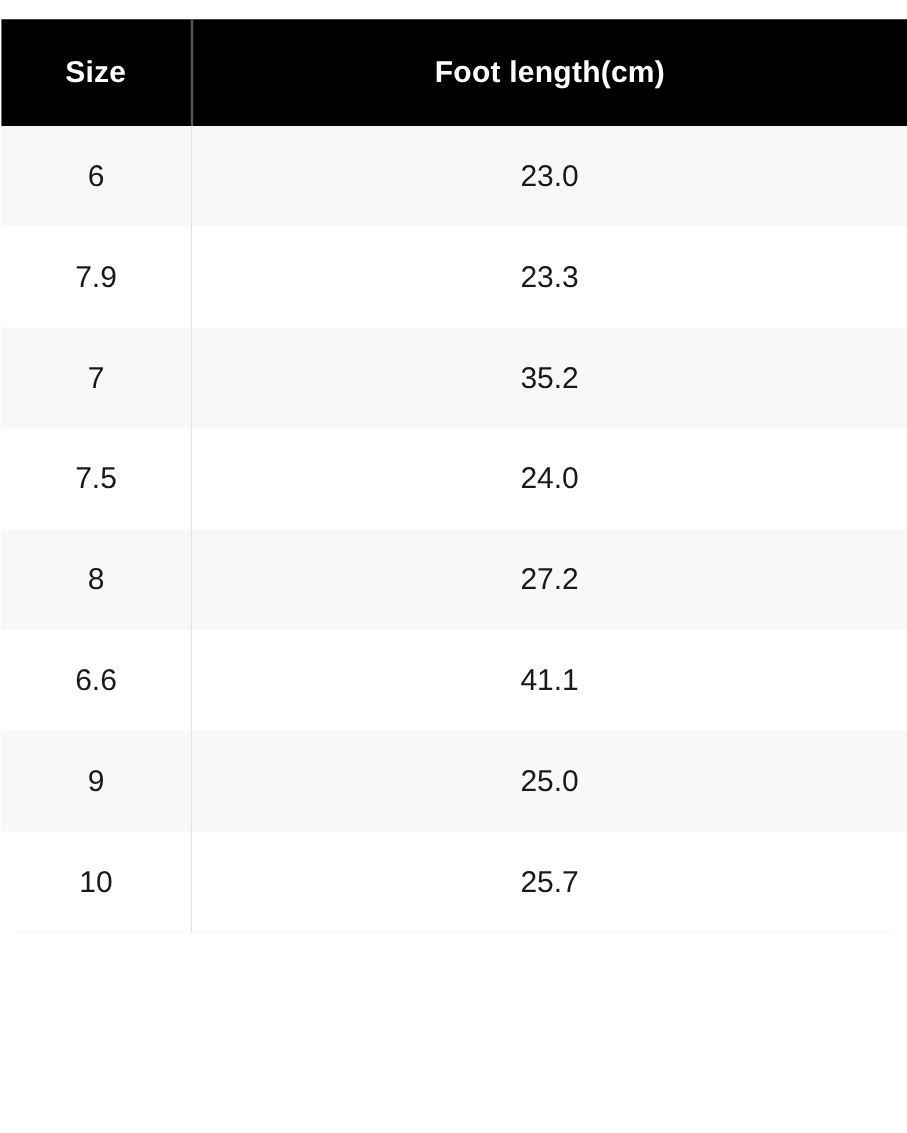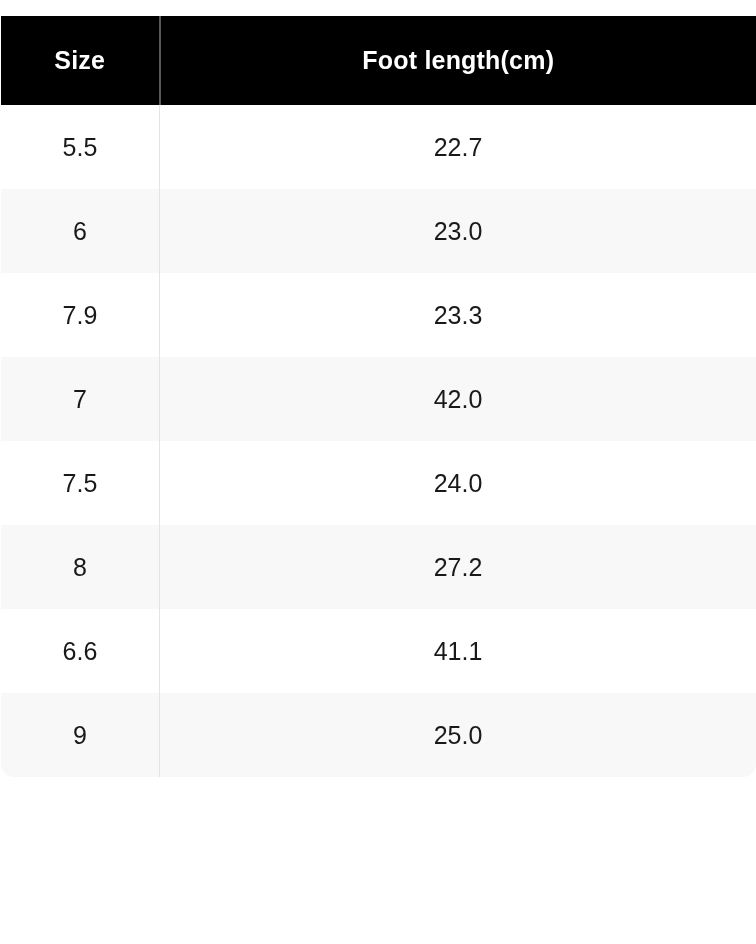--- a/index.html
+++ b/index.html
@@ -97,48 +97,48 @@
     </colgroup>
 
     <thead>
       <tr>
         <th class="th-size">Size</th>
         <th class="th-length">Foot length(cm)</th>
       </tr>
     </thead>
 
     <tbody id="table-body">
-    <tr class="row-odd">
-          <td class="cell-size">5.5</td>
-          <td class="cell-length">22.7</td>
-        </tr>
         <tr class="row-even">
           <td class="cell-size">6</td>
           <td class="cell-length">23.0</td>
         </tr>
         <tr class="row-odd">
           <td class="cell-size">7.9</td>
           <td class="cell-length">23.3</td>
         </tr>
         <tr class="row-even">
           <td class="cell-size">7</td>
-          <td class="cell-length">42.0</td>
+          <td class="cell-length">35.2</td>
         </tr>
         <tr class="row-odd">
           <td class="cell-size">7.5</td>
           <td class="cell-length">24.0</td>
         </tr>
         <tr class="row-even">
           <td class="cell-size">8</td>
           <td class="cell-length">27.2</td>
         </tr>
         <tr class="row-odd">
           <td class="cell-size">6.6</td>
           <td class="cell-length">41.1</td>
         </tr>
         <tr class="row-even">
           <td class="cell-size">9</td>
           <td class="cell-length">25.0</td>
         </tr>
+        <tr class="row-odd">
+          <td class="cell-size">10</td>
+          <td class="cell-length">25.7</td>
+        </tr>
       </tbody>
   </table>
 
 </div>
 
 </body></html>

